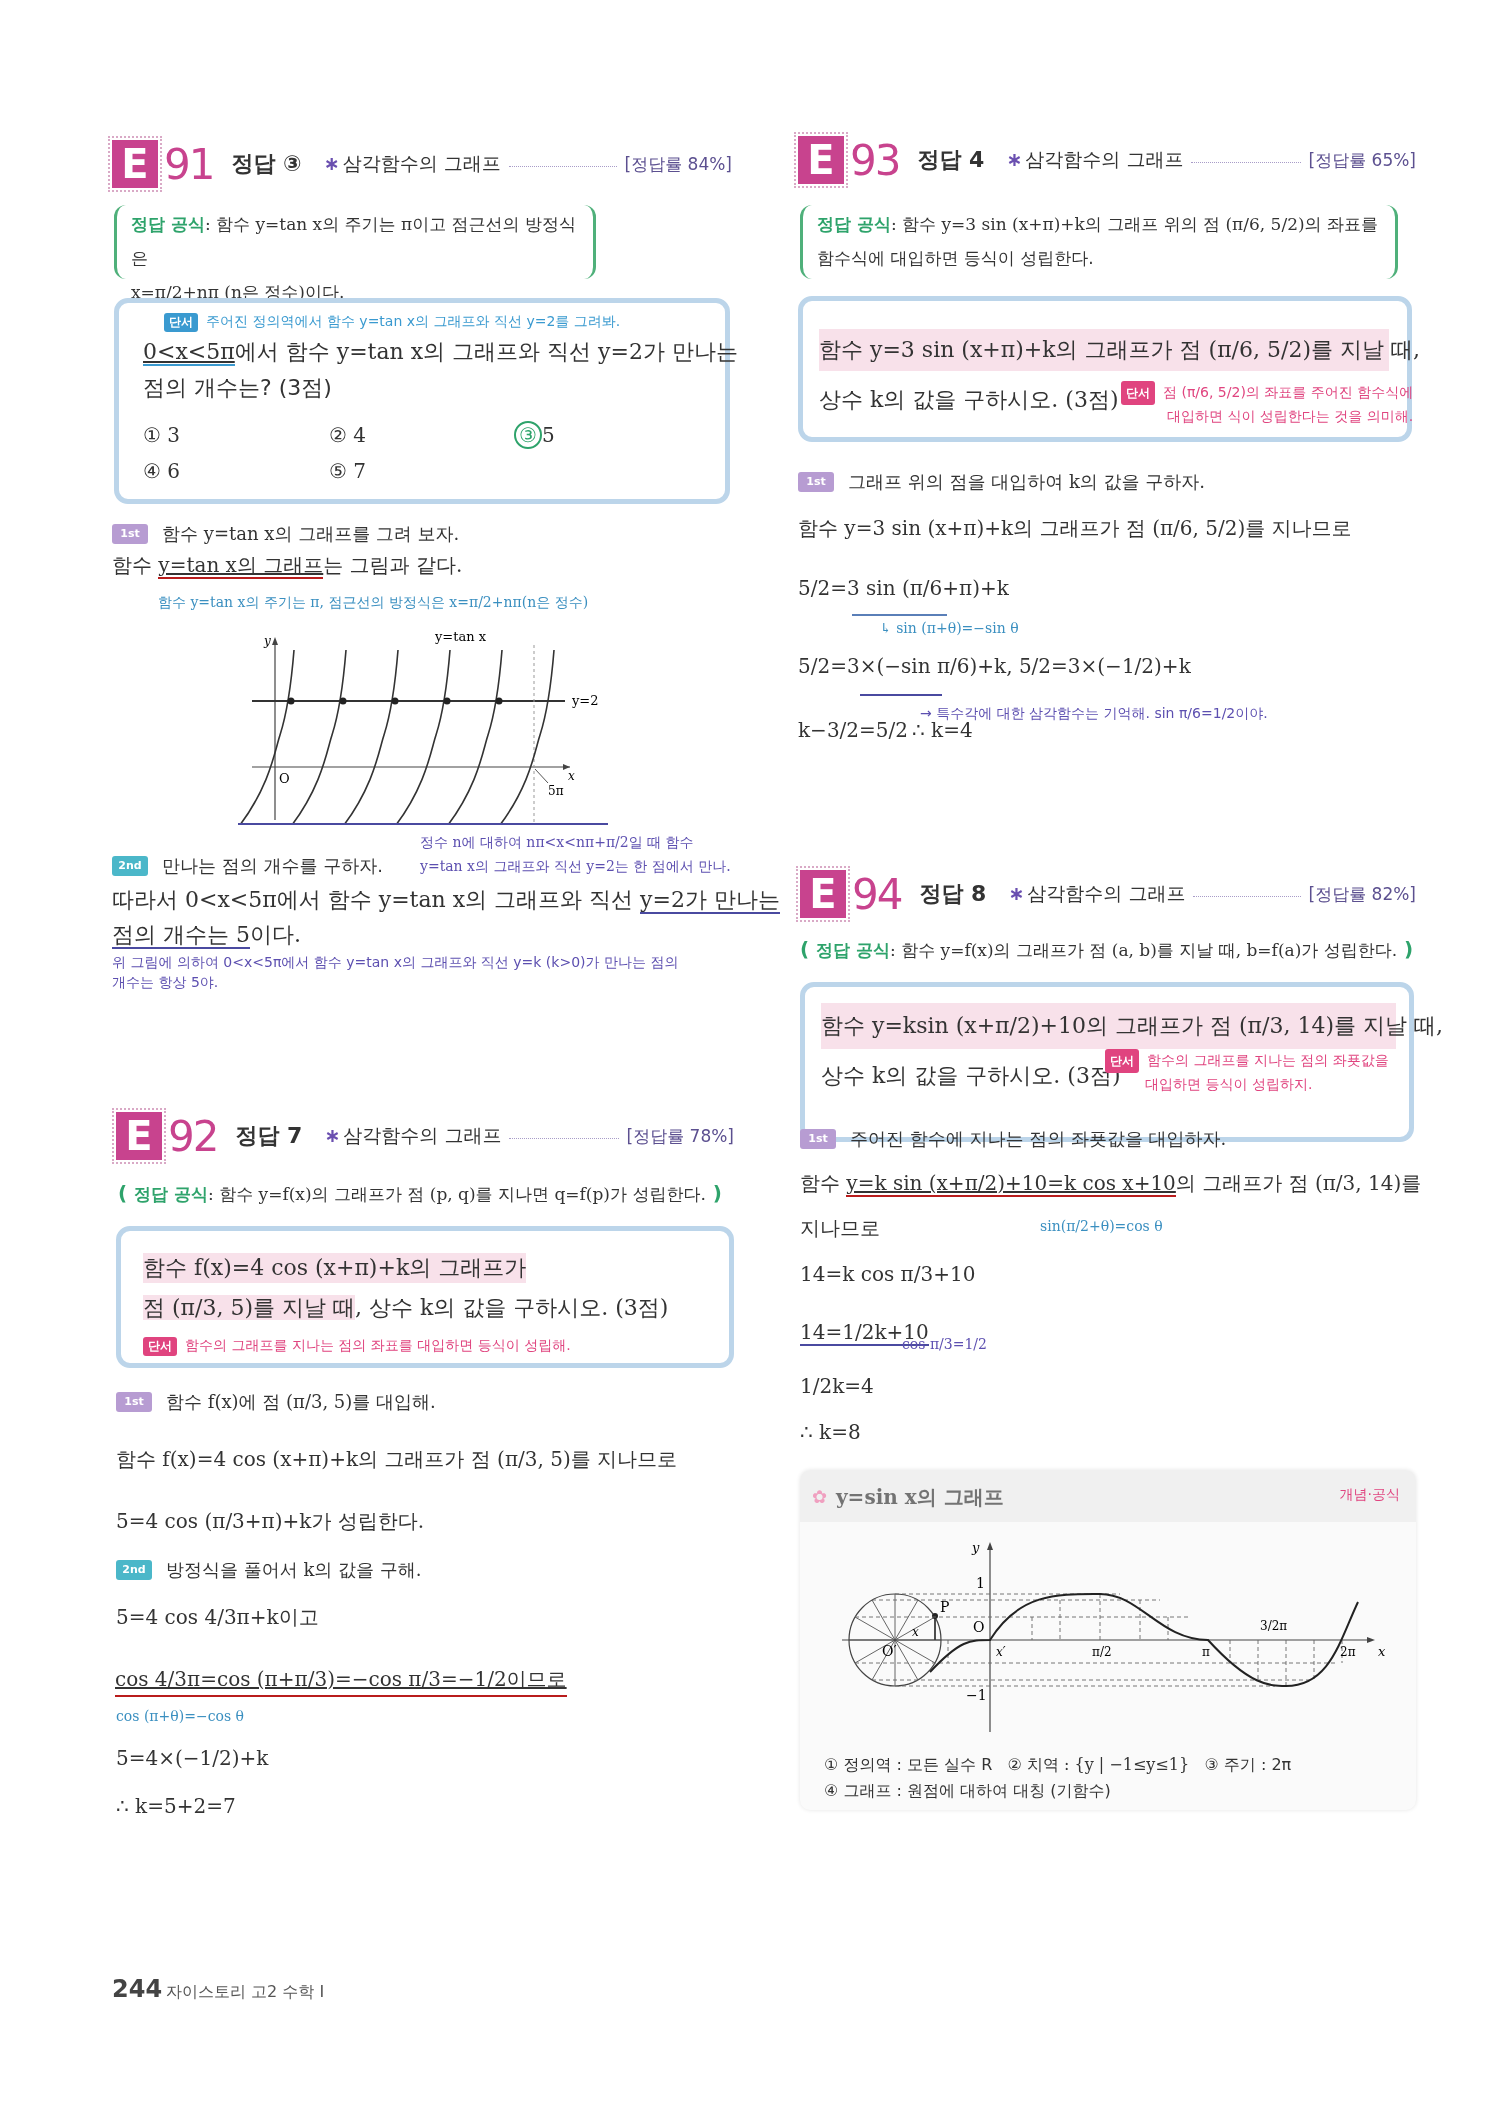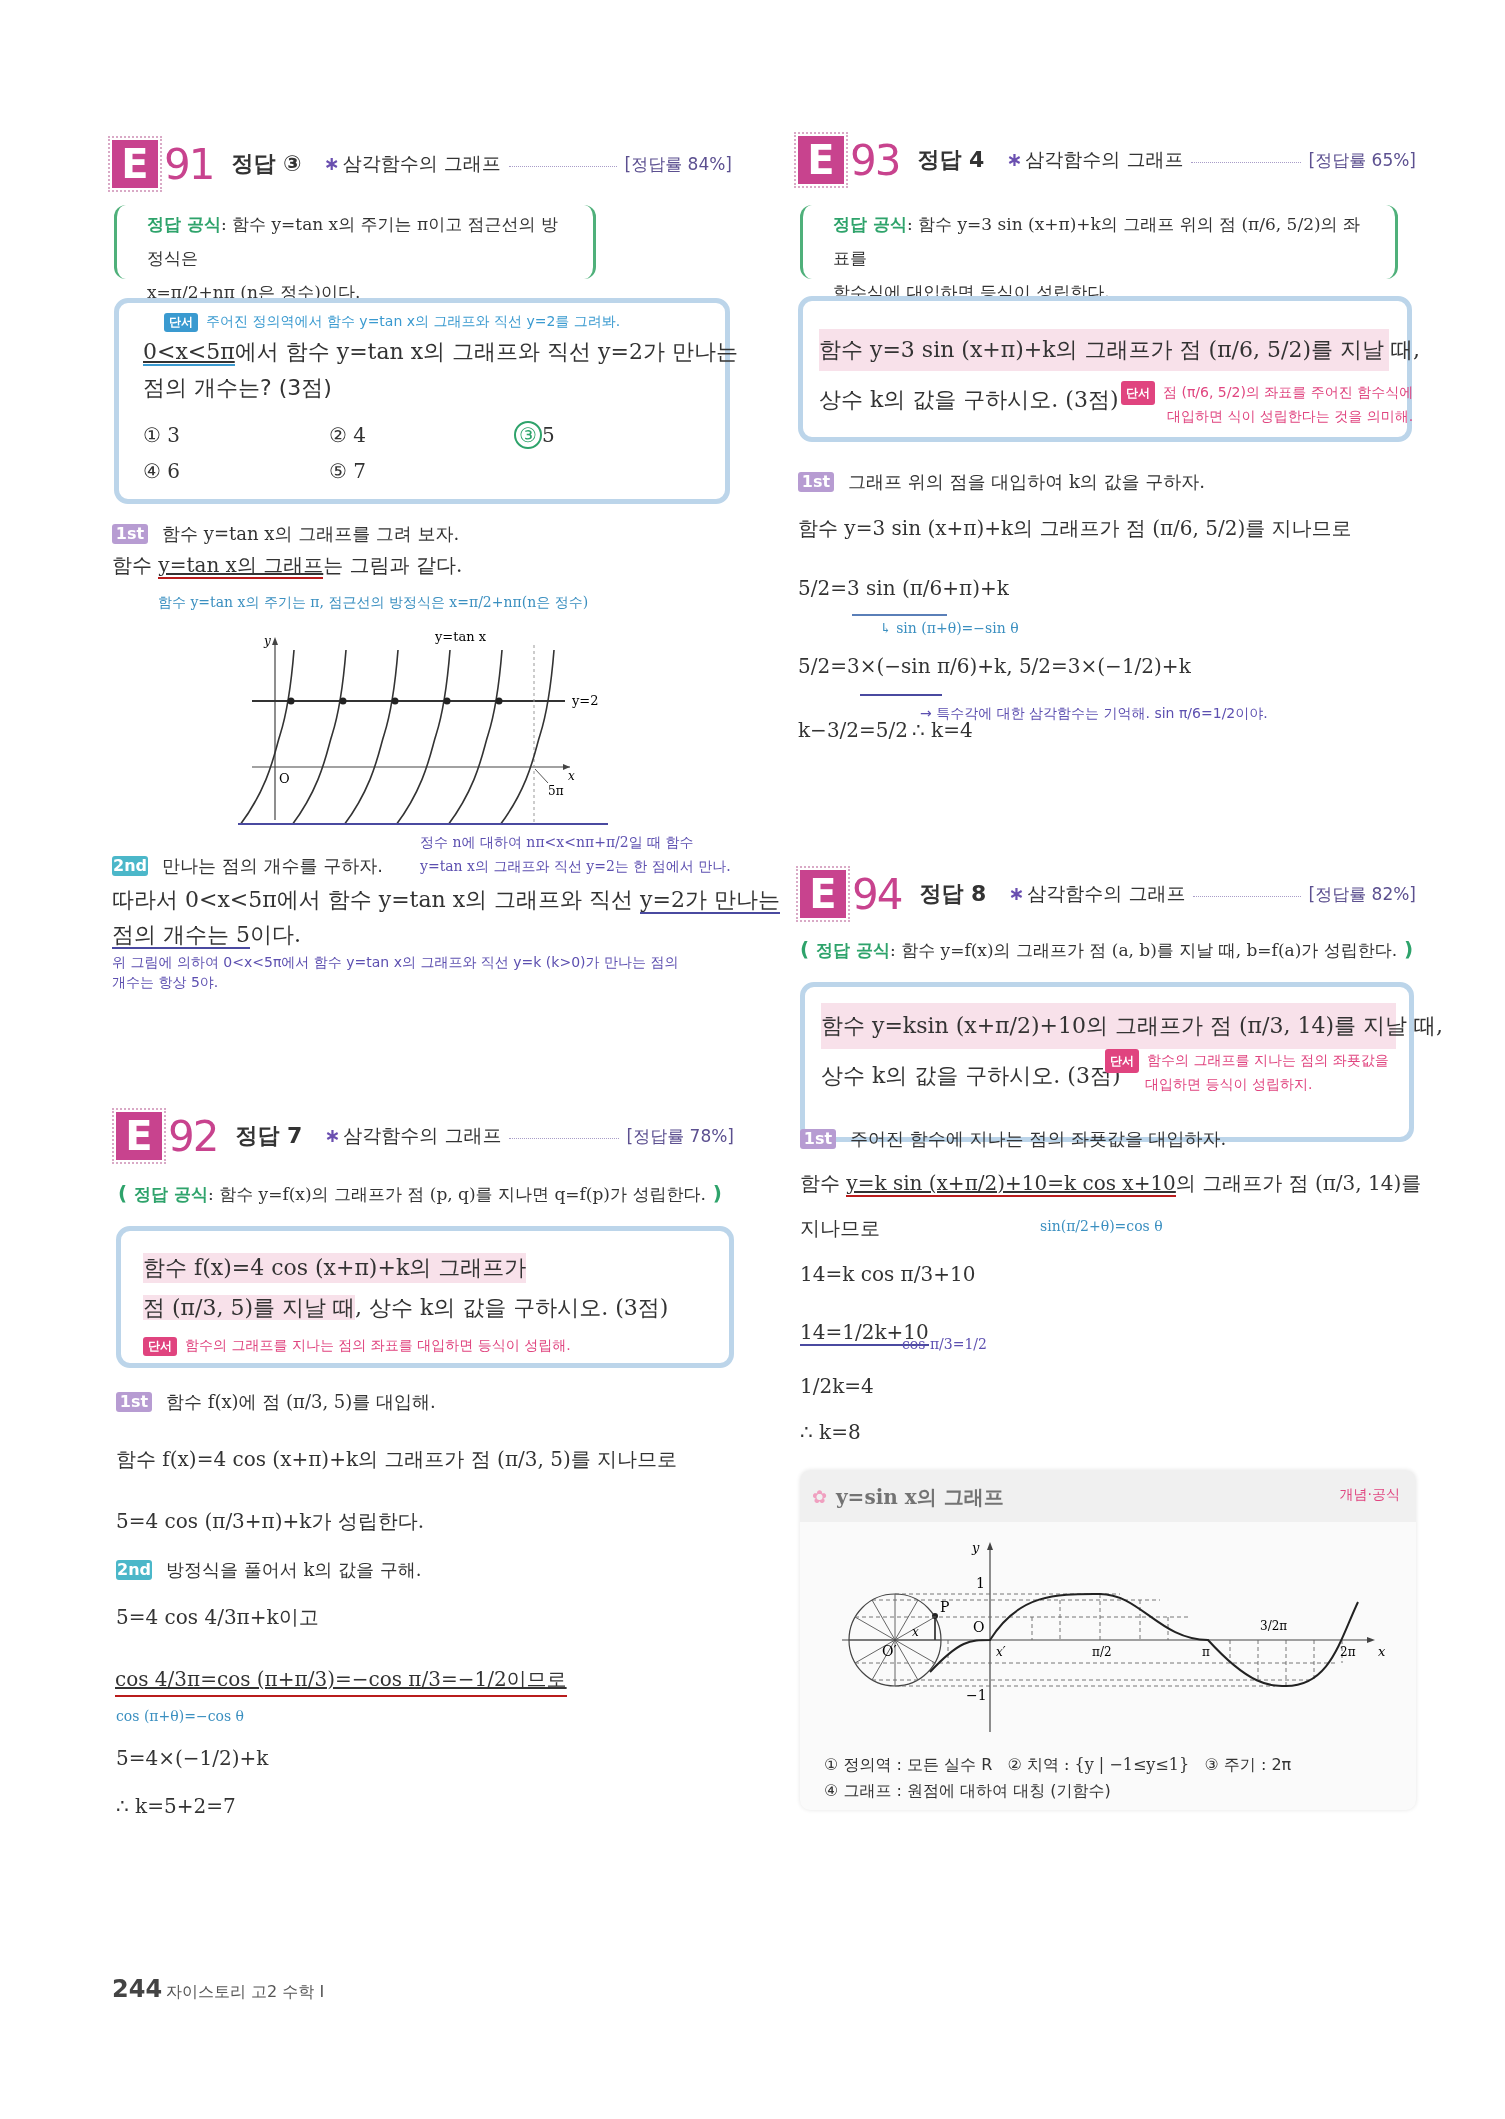--- a/index.html
+++ b/index.html
@@ -16,39 +16,39 @@
   .qnum { color: #c8438e; font-size: 42px; margin-left: 6px; letter-spacing: -2px; font-family: "DejaVu Sans", sans-serif; }
   .answer { font-size: 22px; font-weight: bold; margin-left: 18px; color: #333; }
   .topic { font-size: 19px; margin-left: 22px; color: #333; }
   .topic .star { color: #6a4fb0; font-weight: bold; margin-right: 3px; }
   .dots { flex: 1; border-bottom: 1px dotted #a89cc8; margin: 0 8px; height: 0; align-self: center; margin-top: 4px; }
   .rate { font-size: 17px; color: #5c5090; }
 
   
   .formula { position: absolute; font-size: 17px; line-height: 34px; color: #333; }
   .formula .lbl { color: #2ea36b; font-weight: bold; }
-  .bracket-box { border-left: 3px solid #4fb07a; border-right: 3px solid #4fb07a; border-radius: 12px; padding: 2px 30px; }
+  .bracket-box { border-left: 3px solid #4fb07a; border-right: 3px solid #4fb07a; border-radius: 12px; padding: 2px 14px; }
   .paren-g { color: #2ea36b; font-weight: bold; font-size: 20px; }
 
   
   .pbox { position: absolute; border: 5px solid #bcd5ea; border-radius: 14px; background: #fff; }
   .pline { position: absolute; font-size: 22px; color: #333; white-space: nowrap; }
   .pink-hl { background: #f8e1ea; }
   .hint { position: absolute; font-size: 14px; white-space: nowrap; }
   .hint.blue { color: #3a9ad0; }
   .hint.pink { color: #e0447f; }
   .tag { display: inline-block; font-size: 12px; font-weight: bold; color: #fff; padding: 1px 5px; border-radius: 3px; margin-right: 8px; }
   .tag.blue { background: #3a9ad0; }
   .tag.pink { background: #e0447f; }
   .choice { position: absolute; font-size: 20px; color: #333; }
   .circled { color: #2ea36b; border: 2px solid #2ea36b; border-radius: 50%; padding: 0 3px; }
 
   
   .step { position: absolute; font-size: 18px; color: #333; white-space: nowrap; display: flex; align-items: center; }
-  .stepbadge { display: inline-block; width: 36px; height: 20px; border-radius: 3px; color: #fff; font-size: 16px; font-weight: bold;
+  .stepbadge { display: inline-block; width: 36px; height: 20px; border-radius: 3px; color: #fff; font-size: 11px; font-weight: bold;
                text-align: center; line-height: 20px; margin-right: 14px; }
   .s1 { background: #b79cd2; }
   .s2 { background: #4bb7c9; }
   .body { position: absolute; font-size: 20px; color: #333; white-space: nowrap; }
   .note { position: absolute; font-size: 14px; white-space: nowrap; }
   .note.purple { color: #5c4fb0; }
   .note.blue { color: #3a8fc0; }
   .uline { border-bottom: 2px solid #b91c1c; text-decoration: underline; }
   .uline-p { border-bottom: 2px solid #4a4aa0; }
 

